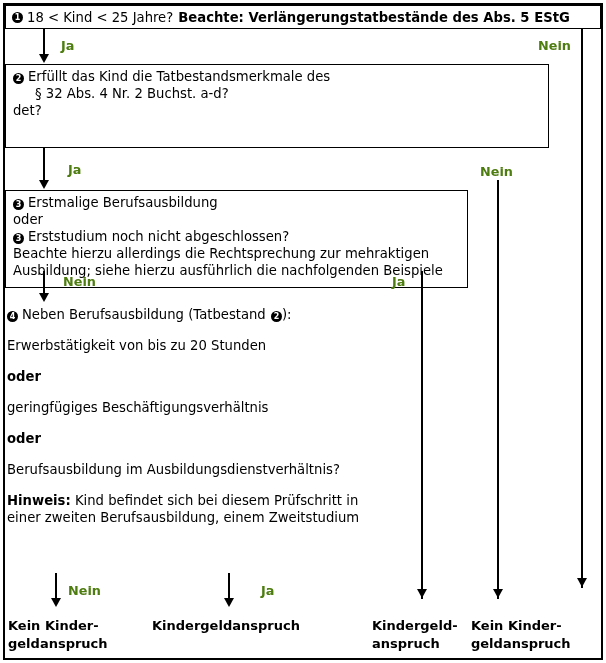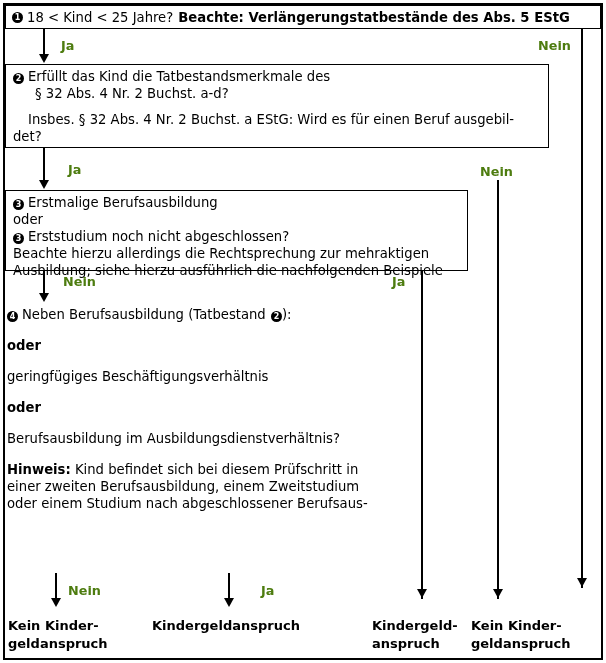--- a/index.html
+++ b/index.html
@@ -46,21 +46,21 @@
   .box2 {
     left: 5px;
     top: 64px;
     width: 544px;
     height: 84px;
   }
   .box3 {
     left: 5px;
     top: 190px;
     width: 463px;
-    height: 81px;
+    height: 98px;
   }
   .box4-text {
     position: absolute;
     left: 7px;
     top: 306px;
     width: 330px;
   }
 
   .ln {
     font-size: 13.2px;
@@ -138,21 +138,20 @@
 
   <div class="edgelabel" style="left:538px; top:38px;">Nein</div>
   <div class="vline" style="left:581px; top:29px; height:559px;"></div>
   <div class="arrowhead" style="left:577px; top:578px;"></div>
 
   <div class="box box2">
     <div class="ln">
       <span class="bullet">2</span><span>Erfüllt das Kind die Tatbestandsmerkmale des</span>
     </div>
     <div class="ln indent" style="padding-left:22px;">§ 32 Abs. 4 Nr. 2 Buchst. a-d?</div>
-    <div class="ln gap" style="padding-left:15px;">Insbes. § 32 Abs. 4 Nr. 2 Buchst. a EStG: Wird es für einen Beruf ausgebil-</div>
     <div class="ln">det?</div>
   </div>
 
   <div class="vline" style="left:43px; top:148px; height:34px;"></div>
   <div class="arrowhead" style="left:39px; top:180px;"></div>
   <div class="edgelabel" style="left:68px; top:162px;">Ja</div>
 
   <div class="edgelabel" style="left:480px; top:164px;">Nein</div>
   <div class="vline" style="left:497px; top:180px; height:419px;"></div>
   <div class="arrowhead" style="left:493px; top:589px;"></div>
@@ -174,29 +173,29 @@
   <div class="edgelabel" style="left:63px; top:274px;">Nein</div>
 
   <div class="edgelabel" style="left:392px; top:274px;">Ja</div>
   <div class="vline" style="left:421px; top:271px; height:328px;"></div>
   <div class="arrowhead" style="left:417px; top:589px;"></div>
 
   <div class="box4-text">
     <div class="ln">
       <span class="bullet">4</span><span>Neben Berufsausbildung (Tatbestand </span><span class="bullet inline">2</span><span>):</span>
     </div>
+    <div class="ln gap-lg">Erwerbstätigkeit von bis zu 20 Stunden</div>
     <div class="ln gap-lg b">oder</div>
     <div class="ln gap-lg">geringfügiges Beschäftigungsverhältnis</div>
     <div class="ln gap-lg b">oder</div>
     <div class="ln gap-lg">Berufsausbildung im Ausbildungsdienstverhältnis?</div>
     <div class="ln gap-lg">
       <span class="b">Hinweis:</span><span> Kind befindet sich bei diesem Prüfschritt in</span>
     </div>
     <div class="ln">einer zweiten Berufsausbildung, einem Zweitstudium</div>
-    <div class="ln">oder einem Studium nach abgeschlossener Berufsaus-</div>
   </div>
 
   <div class="vline" style="left:55px; top:573px; height:29px;"></div>
   <div class="arrowhead" style="left:51px; top:598px;"></div>
   <div class="edgelabel" style="left:68px; top:583px;">Nein</div>
 
   <div class="vline" style="left:228px; top:573px; height:29px;"></div>
   <div class="arrowhead" style="left:224px; top:598px;"></div>
   <div class="edgelabel" style="left:261px; top:583px;">Ja</div>
 

